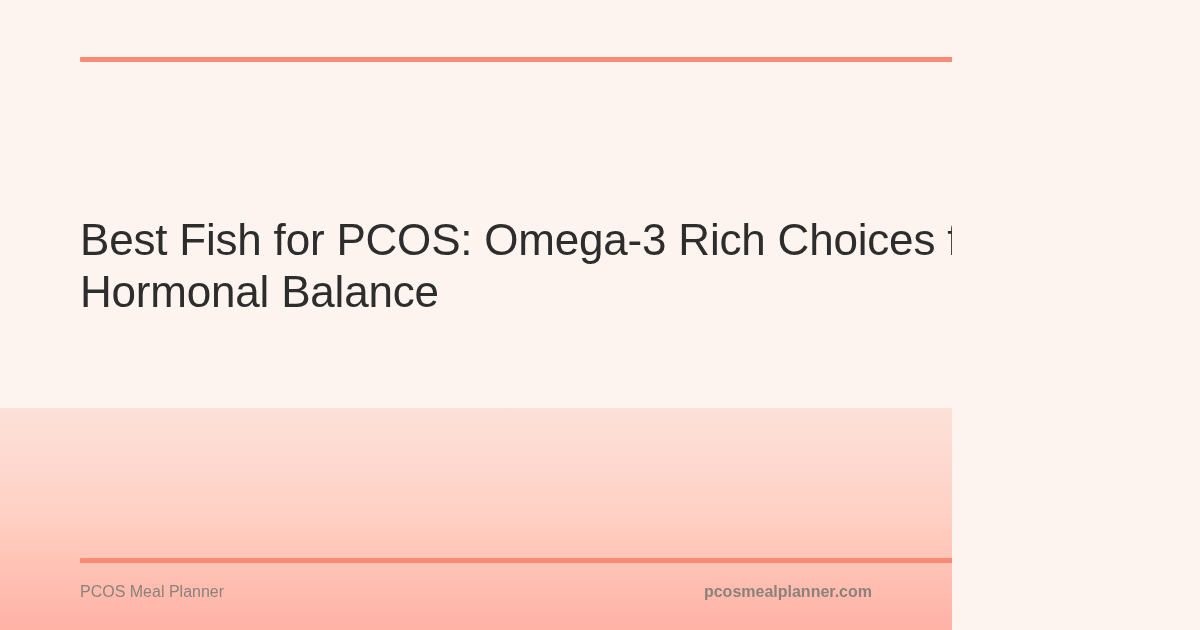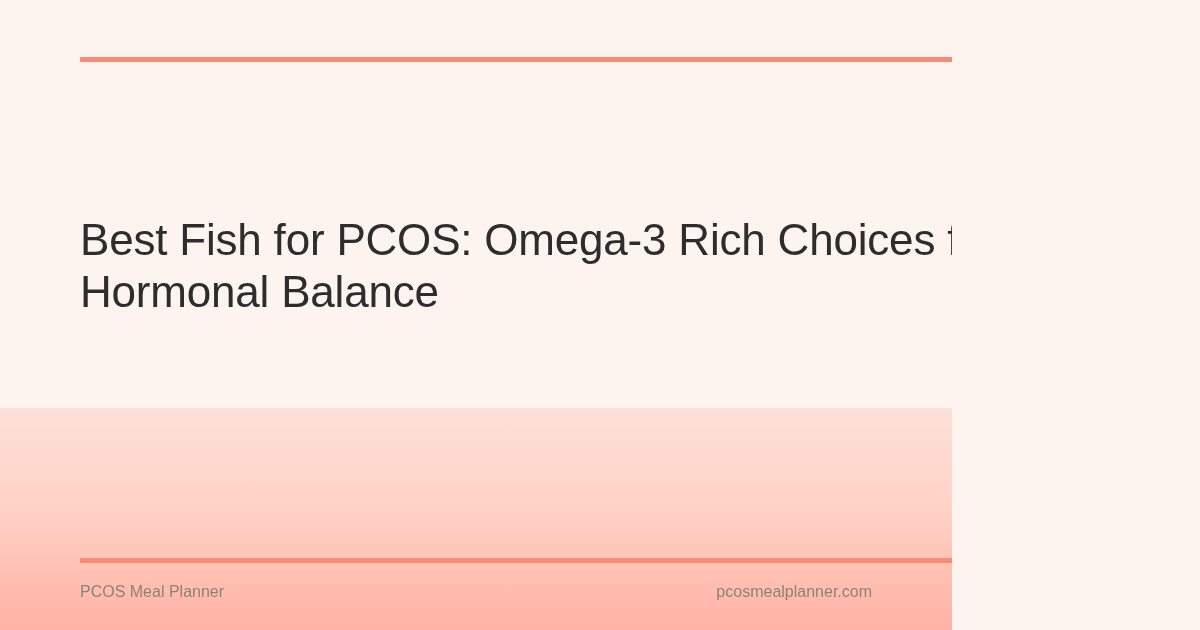--- a/index.html
+++ b/index.html
@@ -93,20 +93,21 @@
     font-family: "Liberation Sans", sans-serif;
     font-size: 16px;
     line-height: 22px;
     font-weight: 400;
     color: #8c8279;
     white-space: nowrap;
   }
 
   .footer-domain {
     text-align: center;
+    font-weight: bold;
   }
 </style>
 </head>
 <body>
 
 <div class="og-card">
 
   <div class="gradient-band"></div>
 
   <div class="top-rule"></div>

